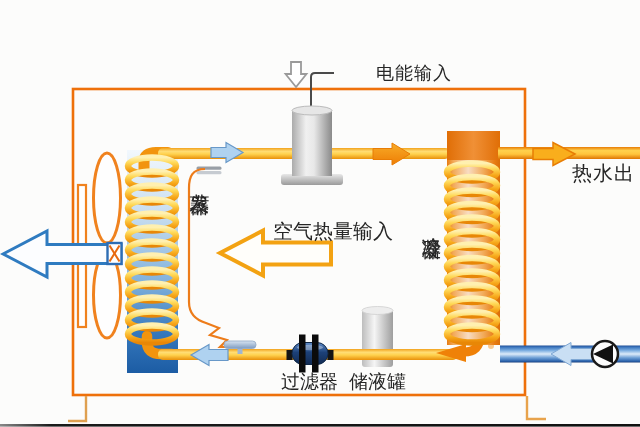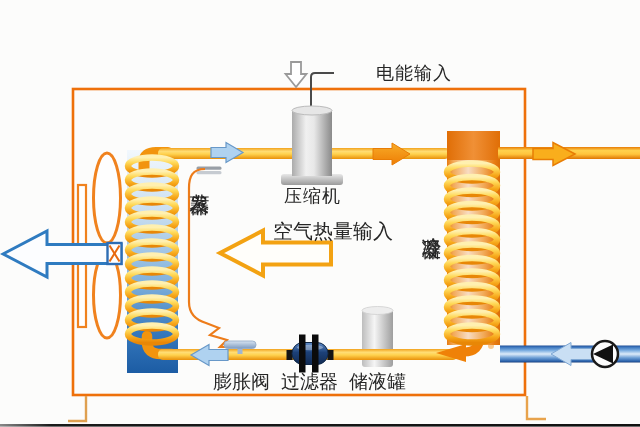--- a/index.html
+++ b/index.html
@@ -225,21 +225,20 @@
     <g>
       <circle cx="605" cy="354" r="13" fill="#FDFDFD" stroke="#1A1A1A" stroke-width="2.5"></circle>
       <polygon points="593,354 613,344.5 613,363.5" fill="#111111"></polygon>
     </g>
   </g>
 
   <rect x="0" y="424" width="640" height="2.6" fill="url(#floorG)"></rect>
 </svg>
 
 <div class="lbl" style="left:340px;top:63px;font-size:18px;letter-spacing:1px;margin-left:36px;">电能输入</div>
-<div class="lbl" style="left:284px;top:186px;font-size:18px;letter-spacing:1px;">压缩机</div>
 <div class="lbl vlabel" style="left:189px;top:177px;font-size:20px;">蒸发器</div>
 <div class="lbl" style="left:266px;top:220px;font-size:20px;padding-left:7px;">空气热量输入</div>
 <div class="lbl vlabel" style="left:421px;top:221px;font-size:20px;">冷凝器</div>
-<div class="lbl" style="left:213px;top:371px;font-size:19px;">膨胀阀</div>
+<div class="lbl" style="left:572px;top:162px;font-size:20px;letter-spacing:1px;">热水出</div>
 <div class="lbl" style="left:281px;top:371px;font-size:19px;">过滤器</div>
 <div class="lbl" style="left:349px;top:371px;font-size:19px;">储液罐</div>
 
 </div>
 
 </body></html>

